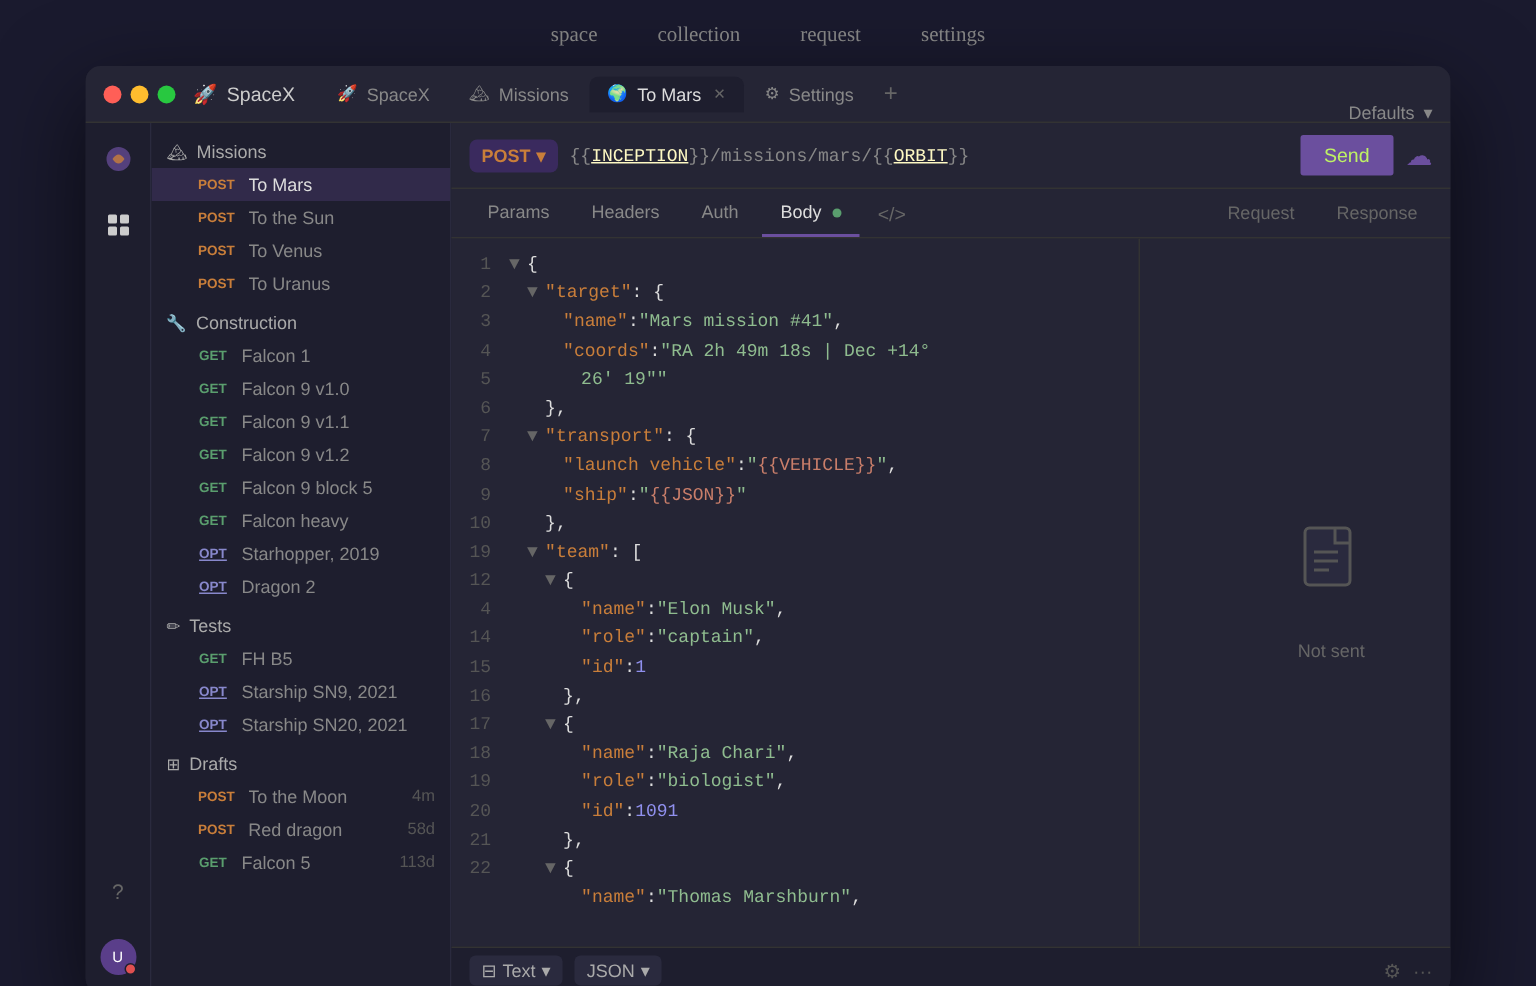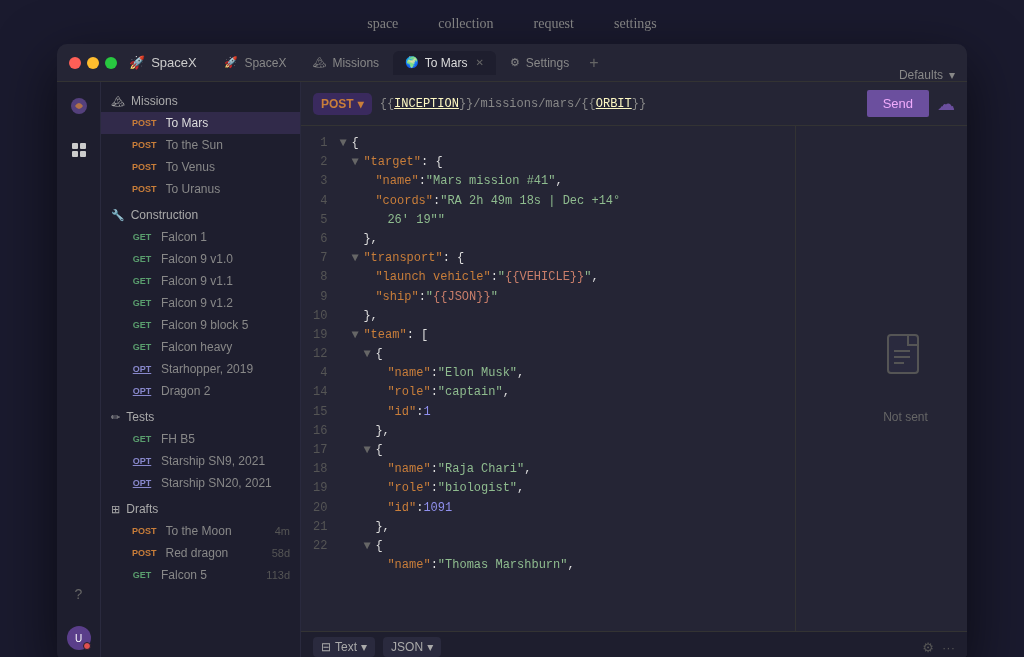--- a/index.html
+++ b/index.html
@@ -290,21 +290,21 @@
       background: transparent;
       border: none;
       color: #a0a0cc;
       font-size: 12px;
       font-family: 'Courier New', monospace;
       outline: none;
     }
 
     .send-button {
       background: #6b4f9e;
-      color: #f0abfc;
+      color: #bef264;
       border: none;
       border-radius: 2px;
       padding: 6px 16px;
       cursor: pointer;
       font-size: 13px;
     }
 
     .cloud-icon {
       color: #6b4f9e;
       font-size: 18px;
@@ -399,21 +399,21 @@
 
     .c-brace { color: #ddd; }
     .c-key { color: #c97e3a; }
     .c-str { color: #8fbc8f; }
     .c-num { color: #9090ee; }
     .c-punc { color: #ddd; }
     .c-tpl { color: #c97e6a; }
 
     
     .not-sent-panel {
-      width: 172px;
+      width: 208px;
       display: flex;
       flex-direction: column;
       align-items: center;
       justify-content: center;
       gap: 20px;
       border-left: 1px solid #333;
       color: #666;
       font-size: 12px;
       padding-left: 48px;
     }
@@ -645,20 +645,34 @@
           <span>POST</span>
           <span>▾</span>
         </div>
         <span class="url-input">
           <span class="url-highlight">{{</span><span class="url-tpl">INCEPTION</span><span class="url-highlight">}}/missions/mars/{{</span><span class="url-tpl">ORBIT</span><span class="url-highlight">}}</span>
         </span>
         <button class="send-button">Send</button>
         <span class="cloud-icon">☁</span>
       </div>
 
+      <div class="content-tabs">
+        <div class="content-tab">Params</div>
+        <div class="content-tab">Headers</div>
+        <div class="content-tab">Auth</div>
+        <div class="content-tab active">
+          <span>Body</span>
+          <span class="body-dot"></span>
+        </div>
+        <span class="tab-code-icon">&lt;/&gt;</span>
+        <div class="right-tabs">
+          <div class="right-tab">Request</div>
+          <div class="right-tab">Response</div>
+        </div>
+      </div>
 
       <div style="display:flex;flex:1;overflow:hidden;">
         <div class="code-area">
           <div class="line-numbers">
             <div>1</div>
               <div>2</div>
               <div>3</div>
               <div>4</div>
               <div>5</div>
             <div>6</div>

